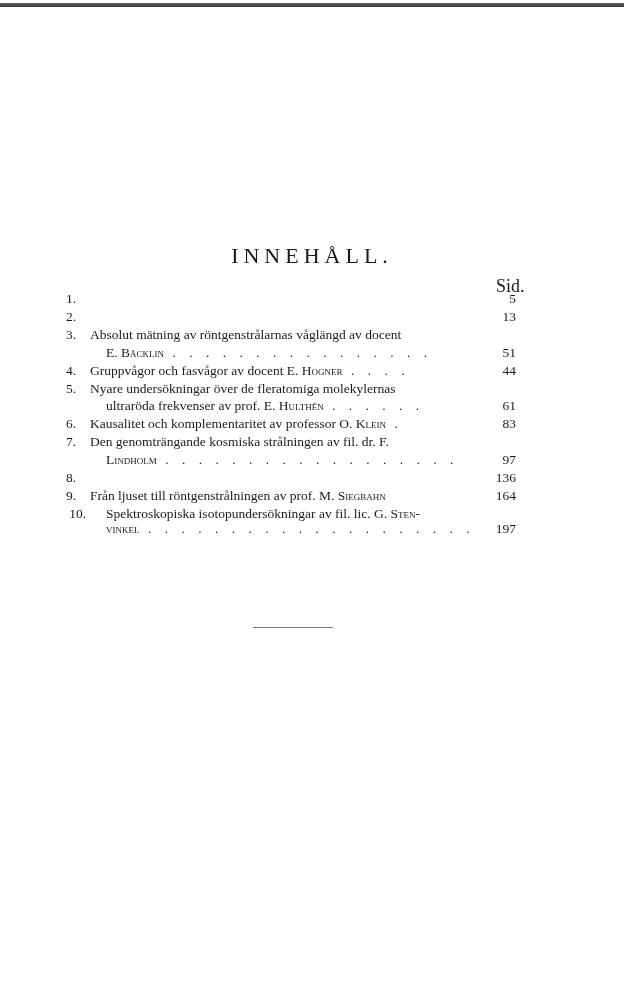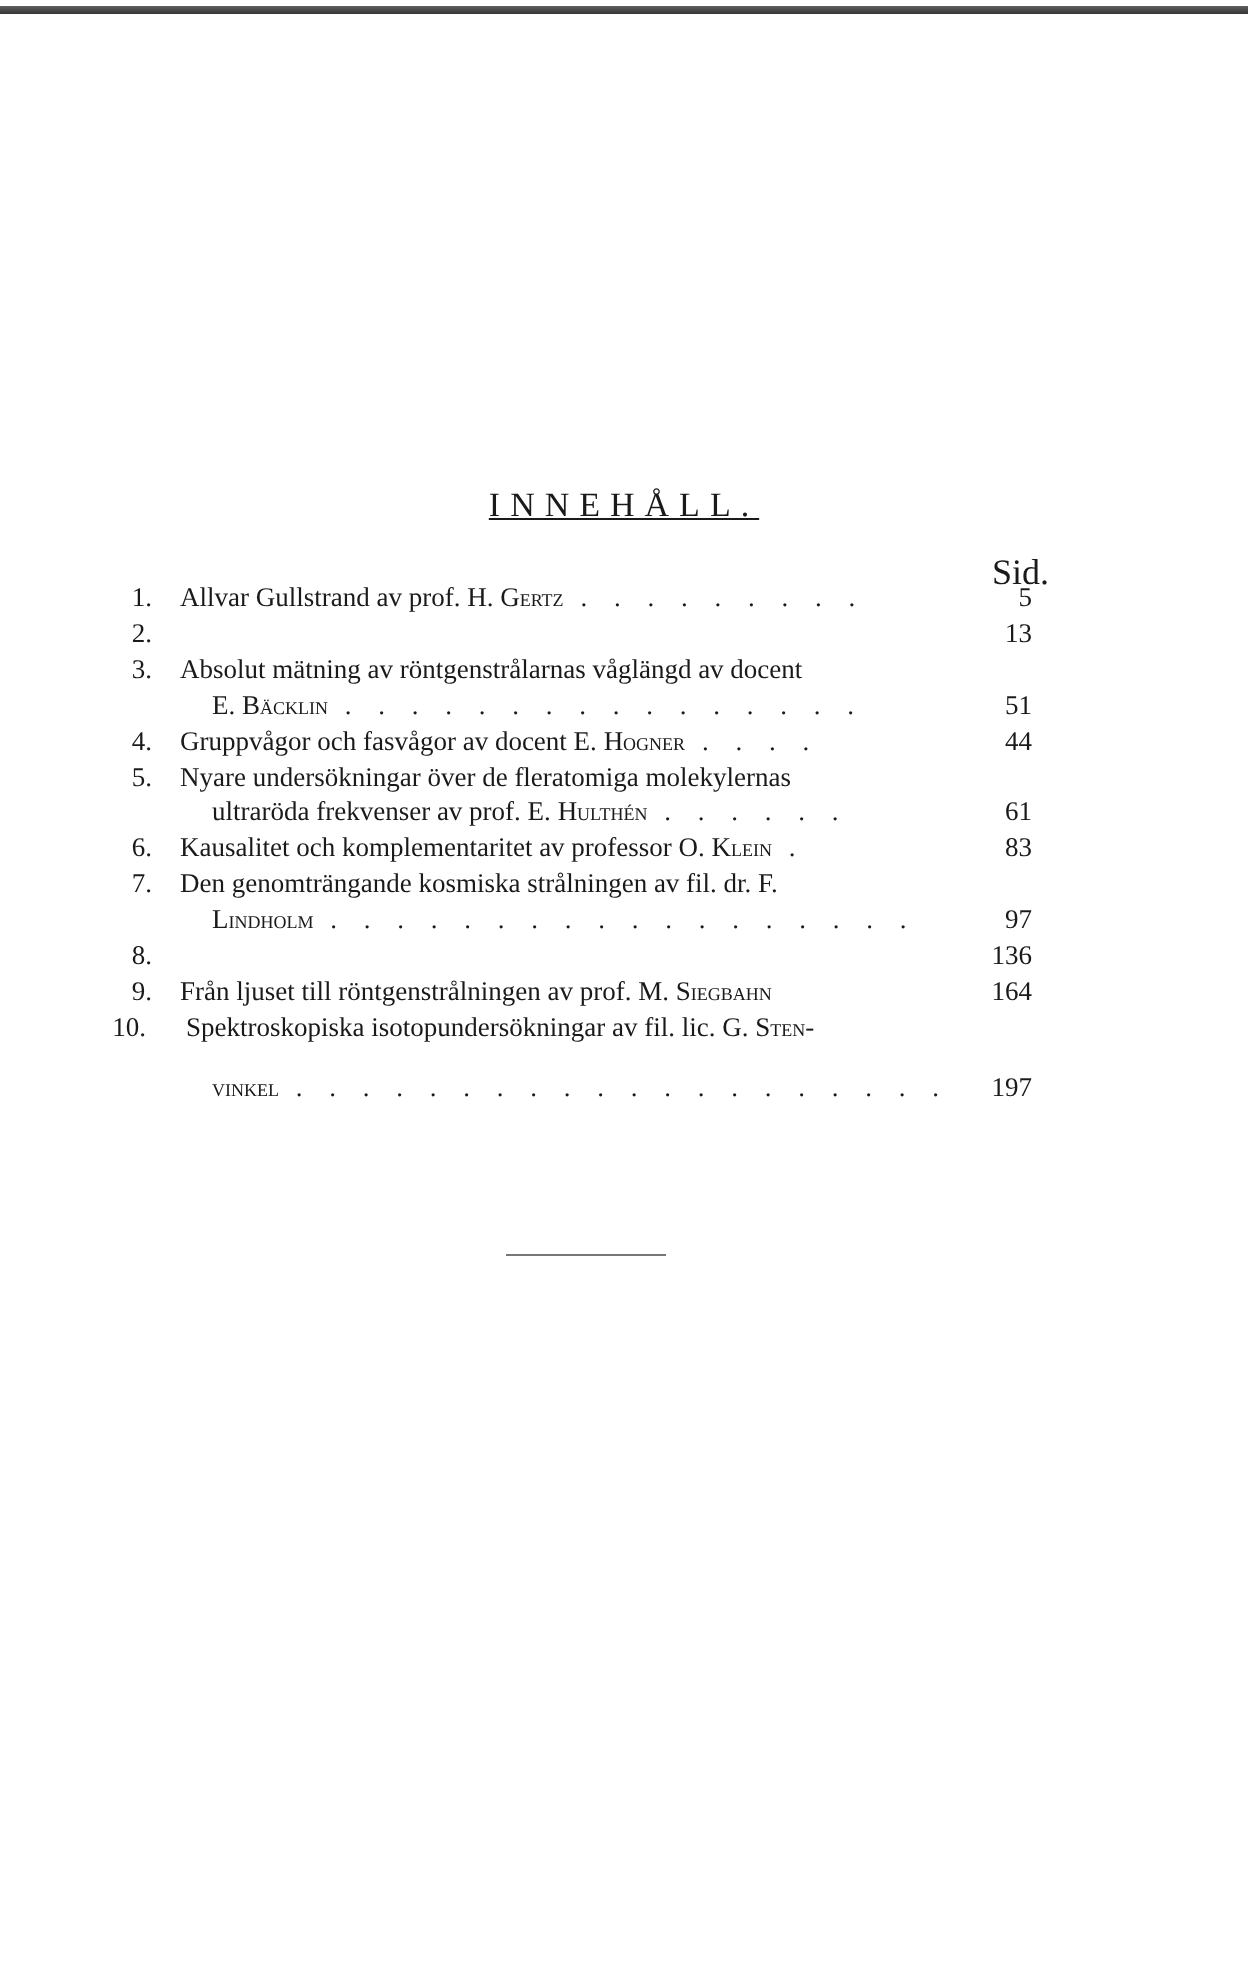--- a/index.html
+++ b/index.html
@@ -6,21 +6,21 @@
     body {
       width: 624px; height: 990px; background: #ffffff; position: relative; overflow: hidden;
       font-family: "DejaVu Serif", "Liberation Serif", serif; color: #1a1a1a;
     }
     .top-rule {
       position: absolute; left: 0; top: 3px; width: 624px; height: 4px;
       background: linear-gradient(#444, #111); opacity: 0.85;
     }
     .title {
       position: absolute; left: 0; width: 624px; top: 243px; text-align: center;
-      font-size: 17px; letter-spacing: 5px; font-family: "Liberation Serif", serif; text-decoration: underline;
+      font-size: 22px; letter-spacing: 5px; font-family: "Liberation Serif", serif;
     }
     .sid {
       position: absolute; left: 496px; top: 276px; font-size: 18px;
       font-family: "Liberation Serif", serif;
     }
     .toc { position: absolute; left: 0; top: 290px; width: 624px; font-family: "Liberation Serif", serif; font-size: 13.5px; }
     .line { position: absolute; height: 18px; line-height: 18px; white-space: nowrap; }
     .num { position: absolute; width: 32px; text-align: right; }
     .text { position: absolute; left: 90px; }
     .cont { left: 106px; }
@@ -33,21 +33,20 @@
 <body>
 
 <div class="top-rule"></div>
 
 <div class="title">INNEHÅLL.</div>
 <div class="sid">Sid.</div>
 
 <div class="toc" id="toc">
     <div class="line" style="top: 0px; left: 0px; width: 624px;">
       <span class="num" style="left: 44px;">1.</span>
-      <span class="text"><span>Allvar Gullstrand av prof. H. </span><span class="sc">Gertz</span><span class="dots"> . . . . . . . . .</span></span>
       <span class="page">5</span>
     </div>
     <div class="line" style="top: 17.9px; left: 0px; width: 624px;">
       <span class="num" style="left: 44px;">2.</span>
       <span class="page">13</span>
     </div>
     <div class="line" style="top: 35.8px; left: 0px; width: 624px;">
       <span class="num" style="left: 44px;">3.</span>
       <span class="text"><span>Absolut mätning av röntgenstrålarnas våglängd av docent</span></span>
     </div>
@@ -83,23 +82,23 @@
     </div>
     <div class="line" style="top: 179px; left: 0px; width: 624px;">
       <span class="num" style="left: 44px;">8.</span>
       <span class="page">136</span>
     </div>
     <div class="line" style="top: 196.9px; left: 0px; width: 624px;">
       <span class="num" style="left: 44px;">9.</span>
       <span class="text"><span>Från ljuset till röntgenstrålningen av prof. M. </span><span class="sc">Siegbahn</span></span>
       <span class="page">164</span>
     </div>
-    <div class="line" style="top: 214.8px; left: 3px; width: 596px;">
+    <div class="line" style="top: 214.8px; left: 16px; width: 596px;">
       <span class="num" style="left: 38px;">10.</span>
       <span class="text"><span>Spektroskopiska isotopundersökningar av fil. lic. G. </span><span class="sc">Sten-</span></span>
     </div>
-    <div class="line" style="top: 245px; left: 0px; width: 624px;">
+    <div class="line" style="top: 230px; left: 0px; width: 624px;">
       <span class="text cont"><span></span><span class="sc">vinkel</span><span class="dots"> . . . . . . . . . . . . . . . . . . . .</span></span>
       <span class="page">197</span>
     </div>
   </div>
 
 <div class="mid-rule"></div>
 
 </body></html>

